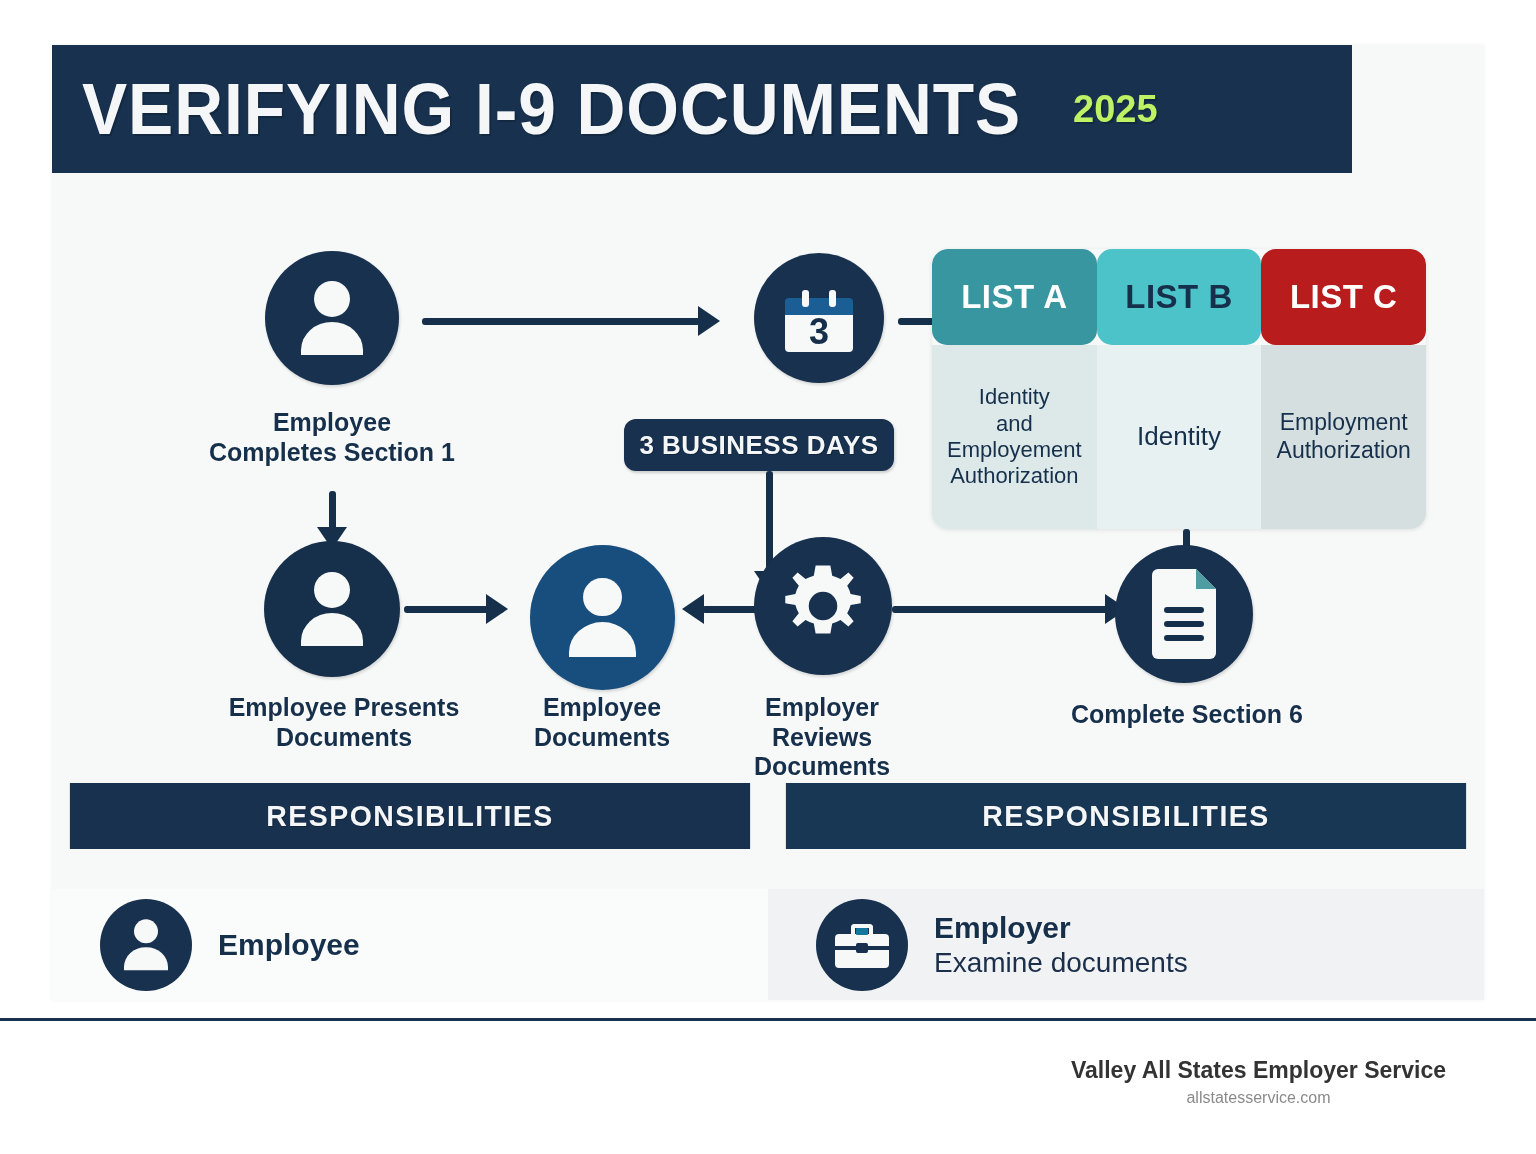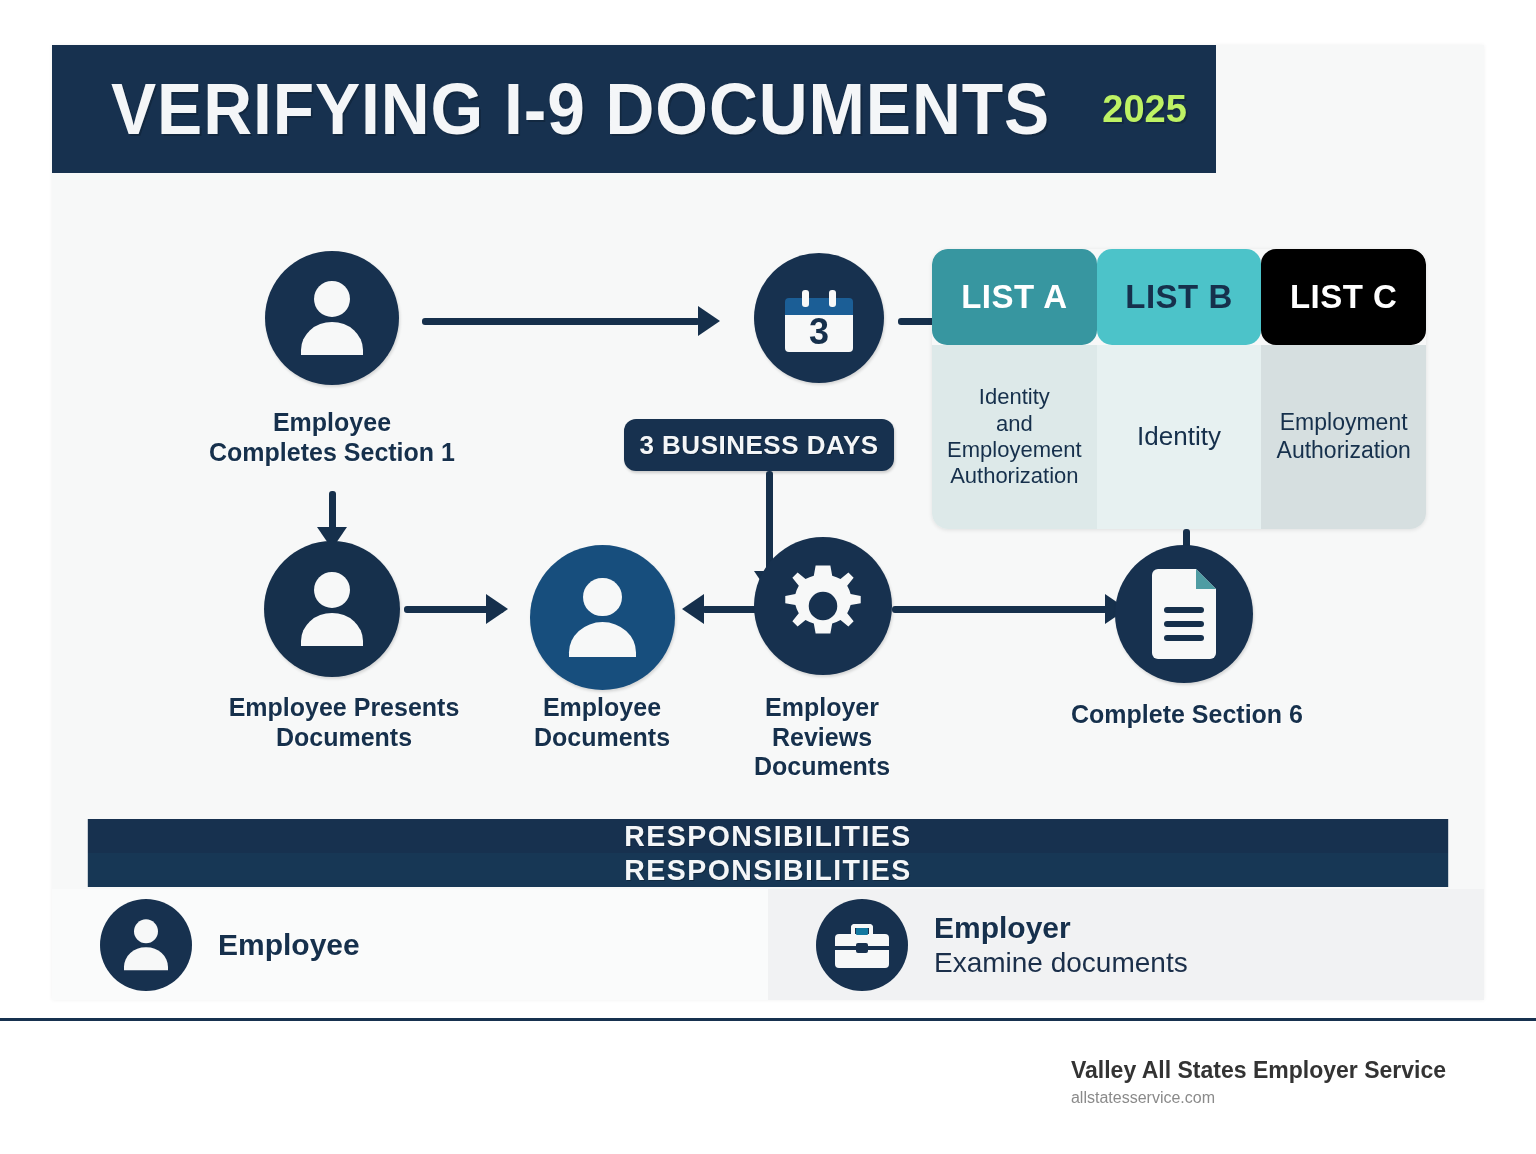--- a/index.html
+++ b/index.html
@@ -32,26 +32,25 @@
     height: 955px;
     background: #f7f8f8;
     box-shadow: 0 0 4px rgba(0,0,0,0.06);
   }
 
   
   #title-band {
     position: absolute;
     left: 0;
     top: 0;
-    width: 1164px;
+    width: 1300px;
     height: 128px;
     background: #17314f;
     display: flex;
     align-items: center;
-    justify-content: center;
   }
   #title-text {
     color: #f4f6f8;
     font-size: 72px;
     font-weight: 700;
     letter-spacing: 1px;
     line-height: 1;
     transform: scaleX(0.94);
     transform-origin: center;
     white-space: nowrap;
@@ -229,24 +228,23 @@
     text-align: center;
     padding: 6px 8px;
     color: #16304c;
     line-height: 1.2;
     white-space: pre-line;
   }
 
   
   #resp-band {
     position: absolute;
-    left: 0; top: 774px;
+    left: 0; top: 738px;
     width: 1432px; height: 66px;
     display: flex;
-    flex-direction: column;
   }
   .resp-head {
     flex: 1;
     display: flex;
     align-items: center;
     justify-content: center;
     color: #f4f6f8;
     font-size: 30px;
     font-weight: 700;
     letter-spacing: 1.5px;
@@ -335,21 +333,21 @@
   
   #footer-rule {
     position: absolute;
     left: 0; top: 1018px;
     width: 1536px; height: 3px;
     background: #17314f;
   }
   #footer {
     position: absolute;
     right: 90px; top: 1055px;
-    text-align: left;
+    text-align: center;
   }
   #footer-brand {
     color: #333333;
     font-size: 23px;
     font-weight: 700;
     line-height: 1.35;
   }
   #footer-url {
     color: #8a8a8a;
     font-size: 16px;
@@ -416,21 +414,21 @@
 Employement
 Authorization</div>
         </div>
 
         <div class="list-col" style="flex:1;">
           <div class="list-head" style="background:#4cc3c9;color:#16304c;">LIST B</div>
           <div class="list-cell" style="background:#e7f1f1;font-size:26px;">Identity</div>
         </div>
 
         <div class="list-col" style="flex:1;">
-          <div class="list-head" style="background:#000000;color:#ffffff;">LIST C</div>
+          <div class="list-head" style="background:#b91c1c;color:#ffffff;">LIST C</div>
           <div class="list-cell" style="background:#d6dfe0;font-size:23px;">Employment
 Authorization</div>
         </div>
       </div>
 
       <div class="plain-line" style="left:1131px; top:356px; width:7px; height:78px; border-radius:3px;"></div>
 
       <div class="arrow-v" style="left:277px; top:318px; height:42px;"></div>
       <div class="head-d" style="left:265px; top:354px;"></div>
 

